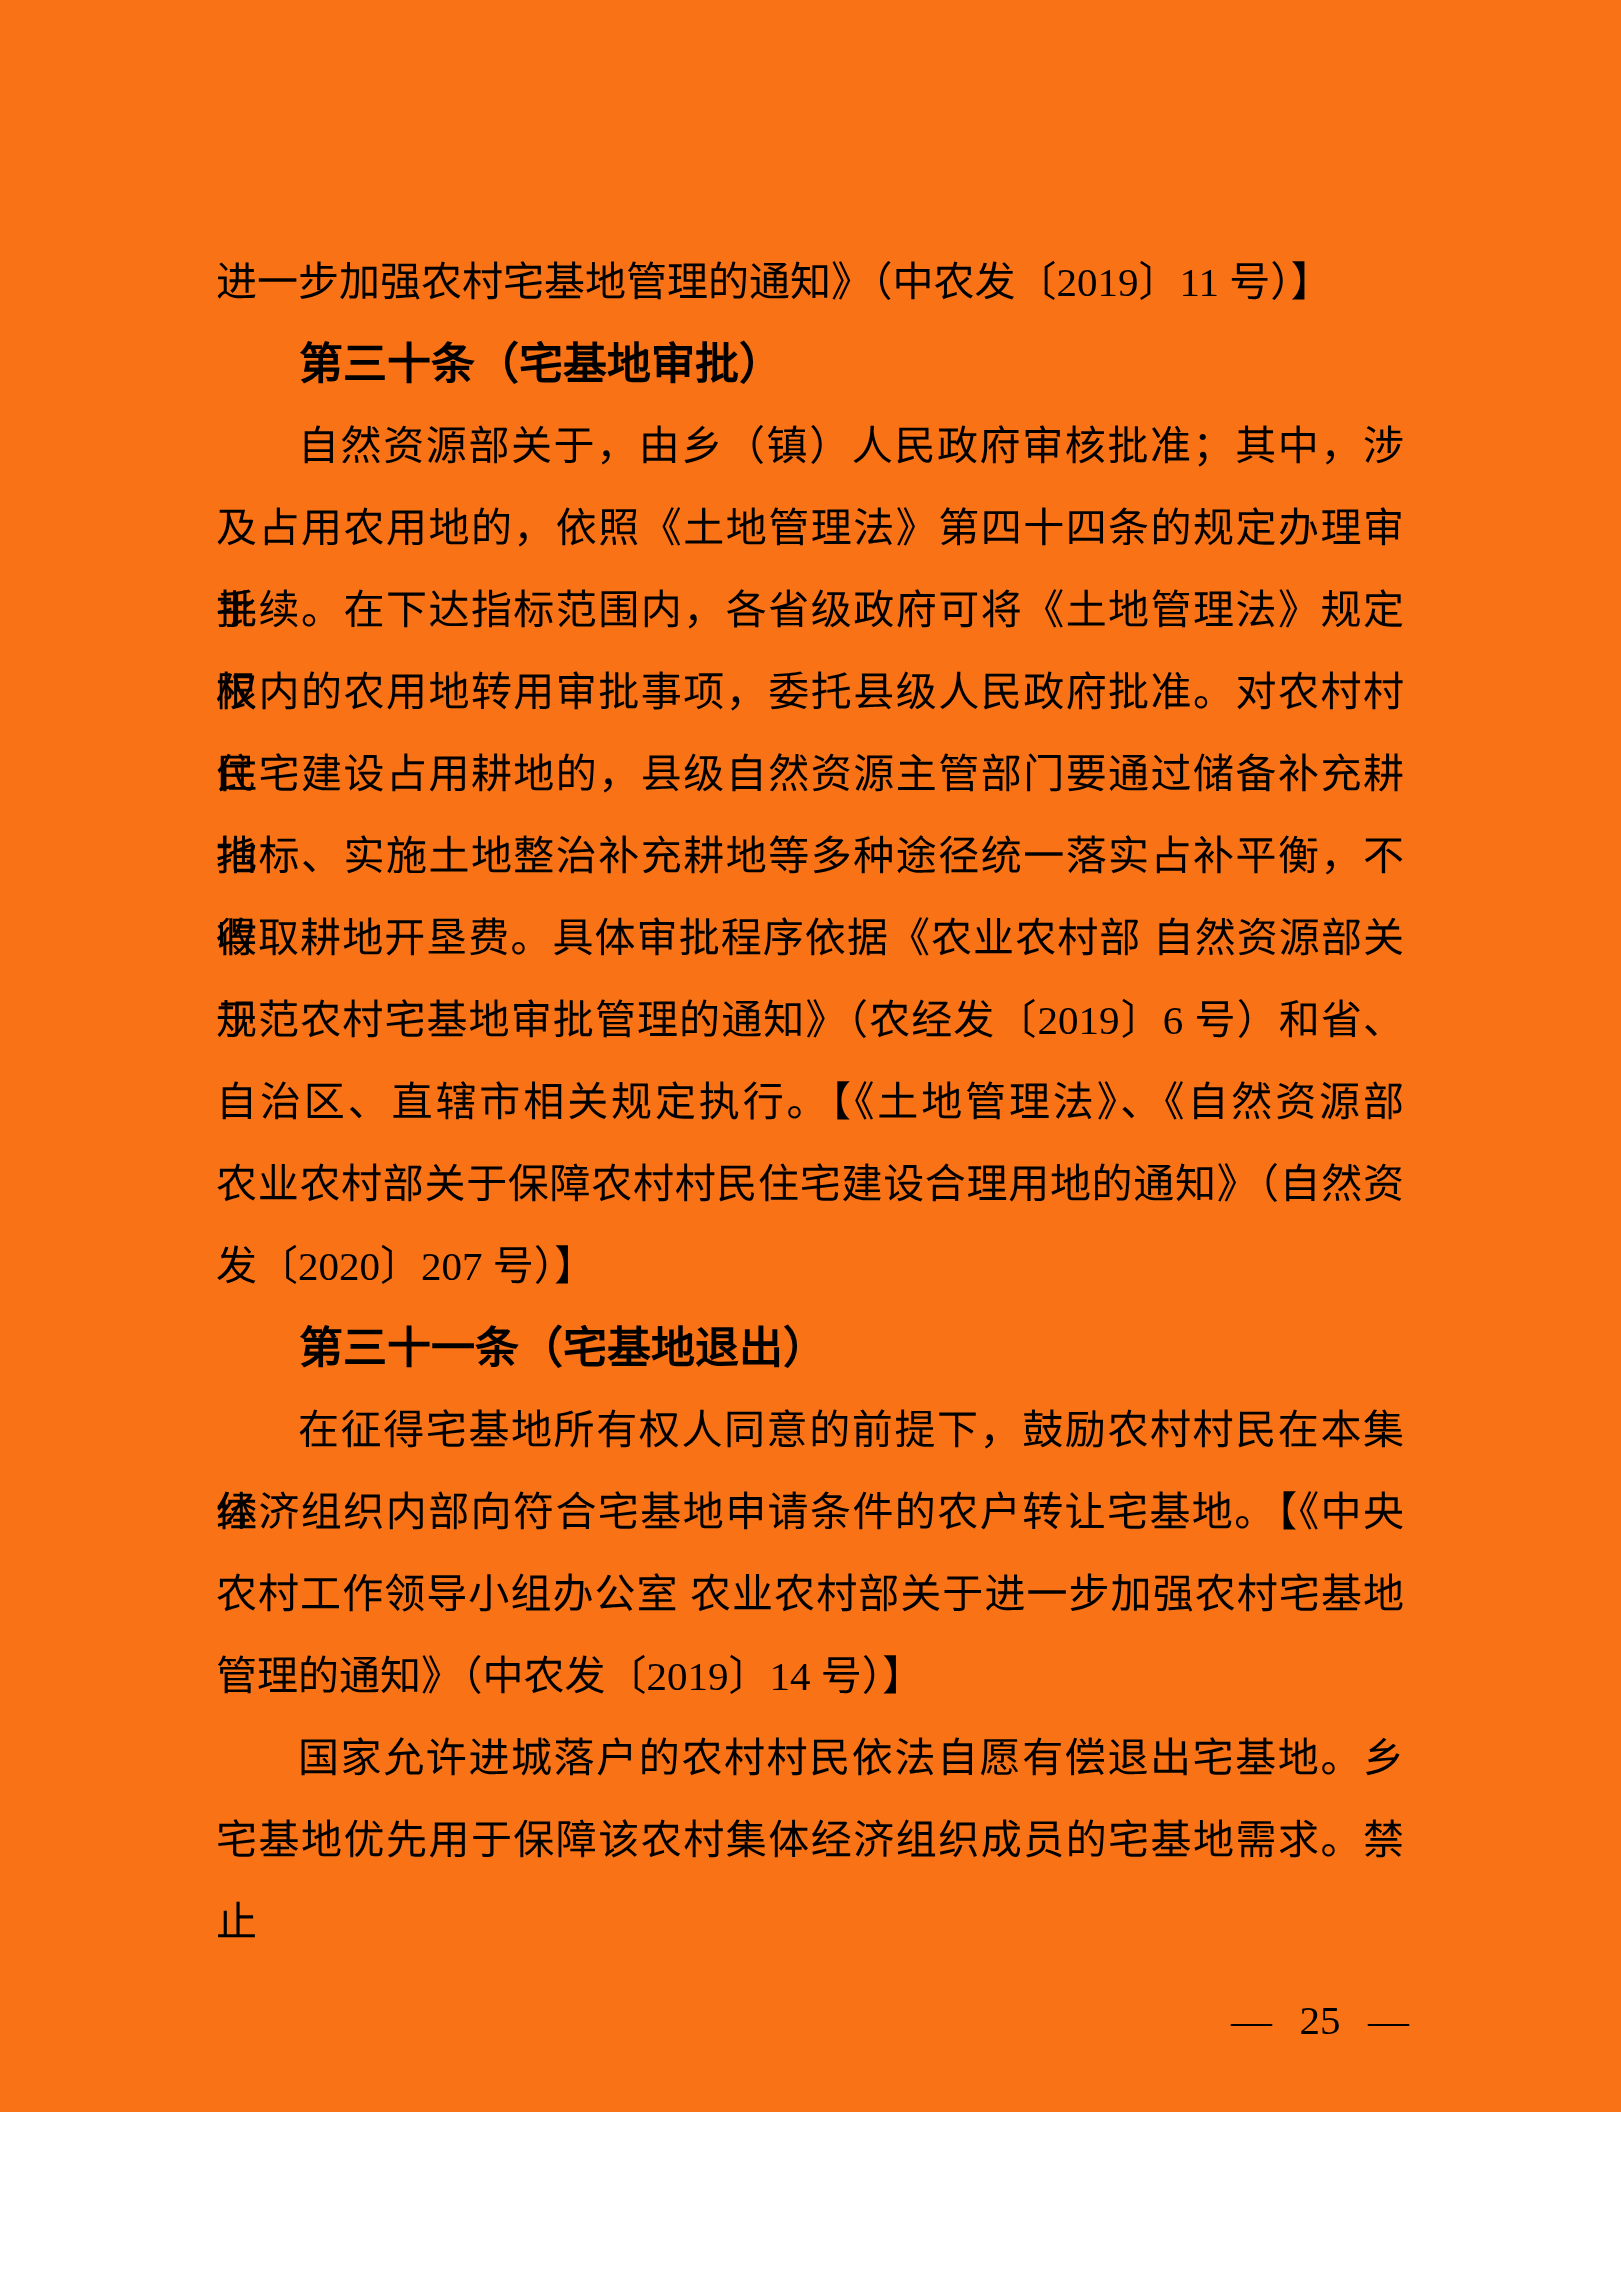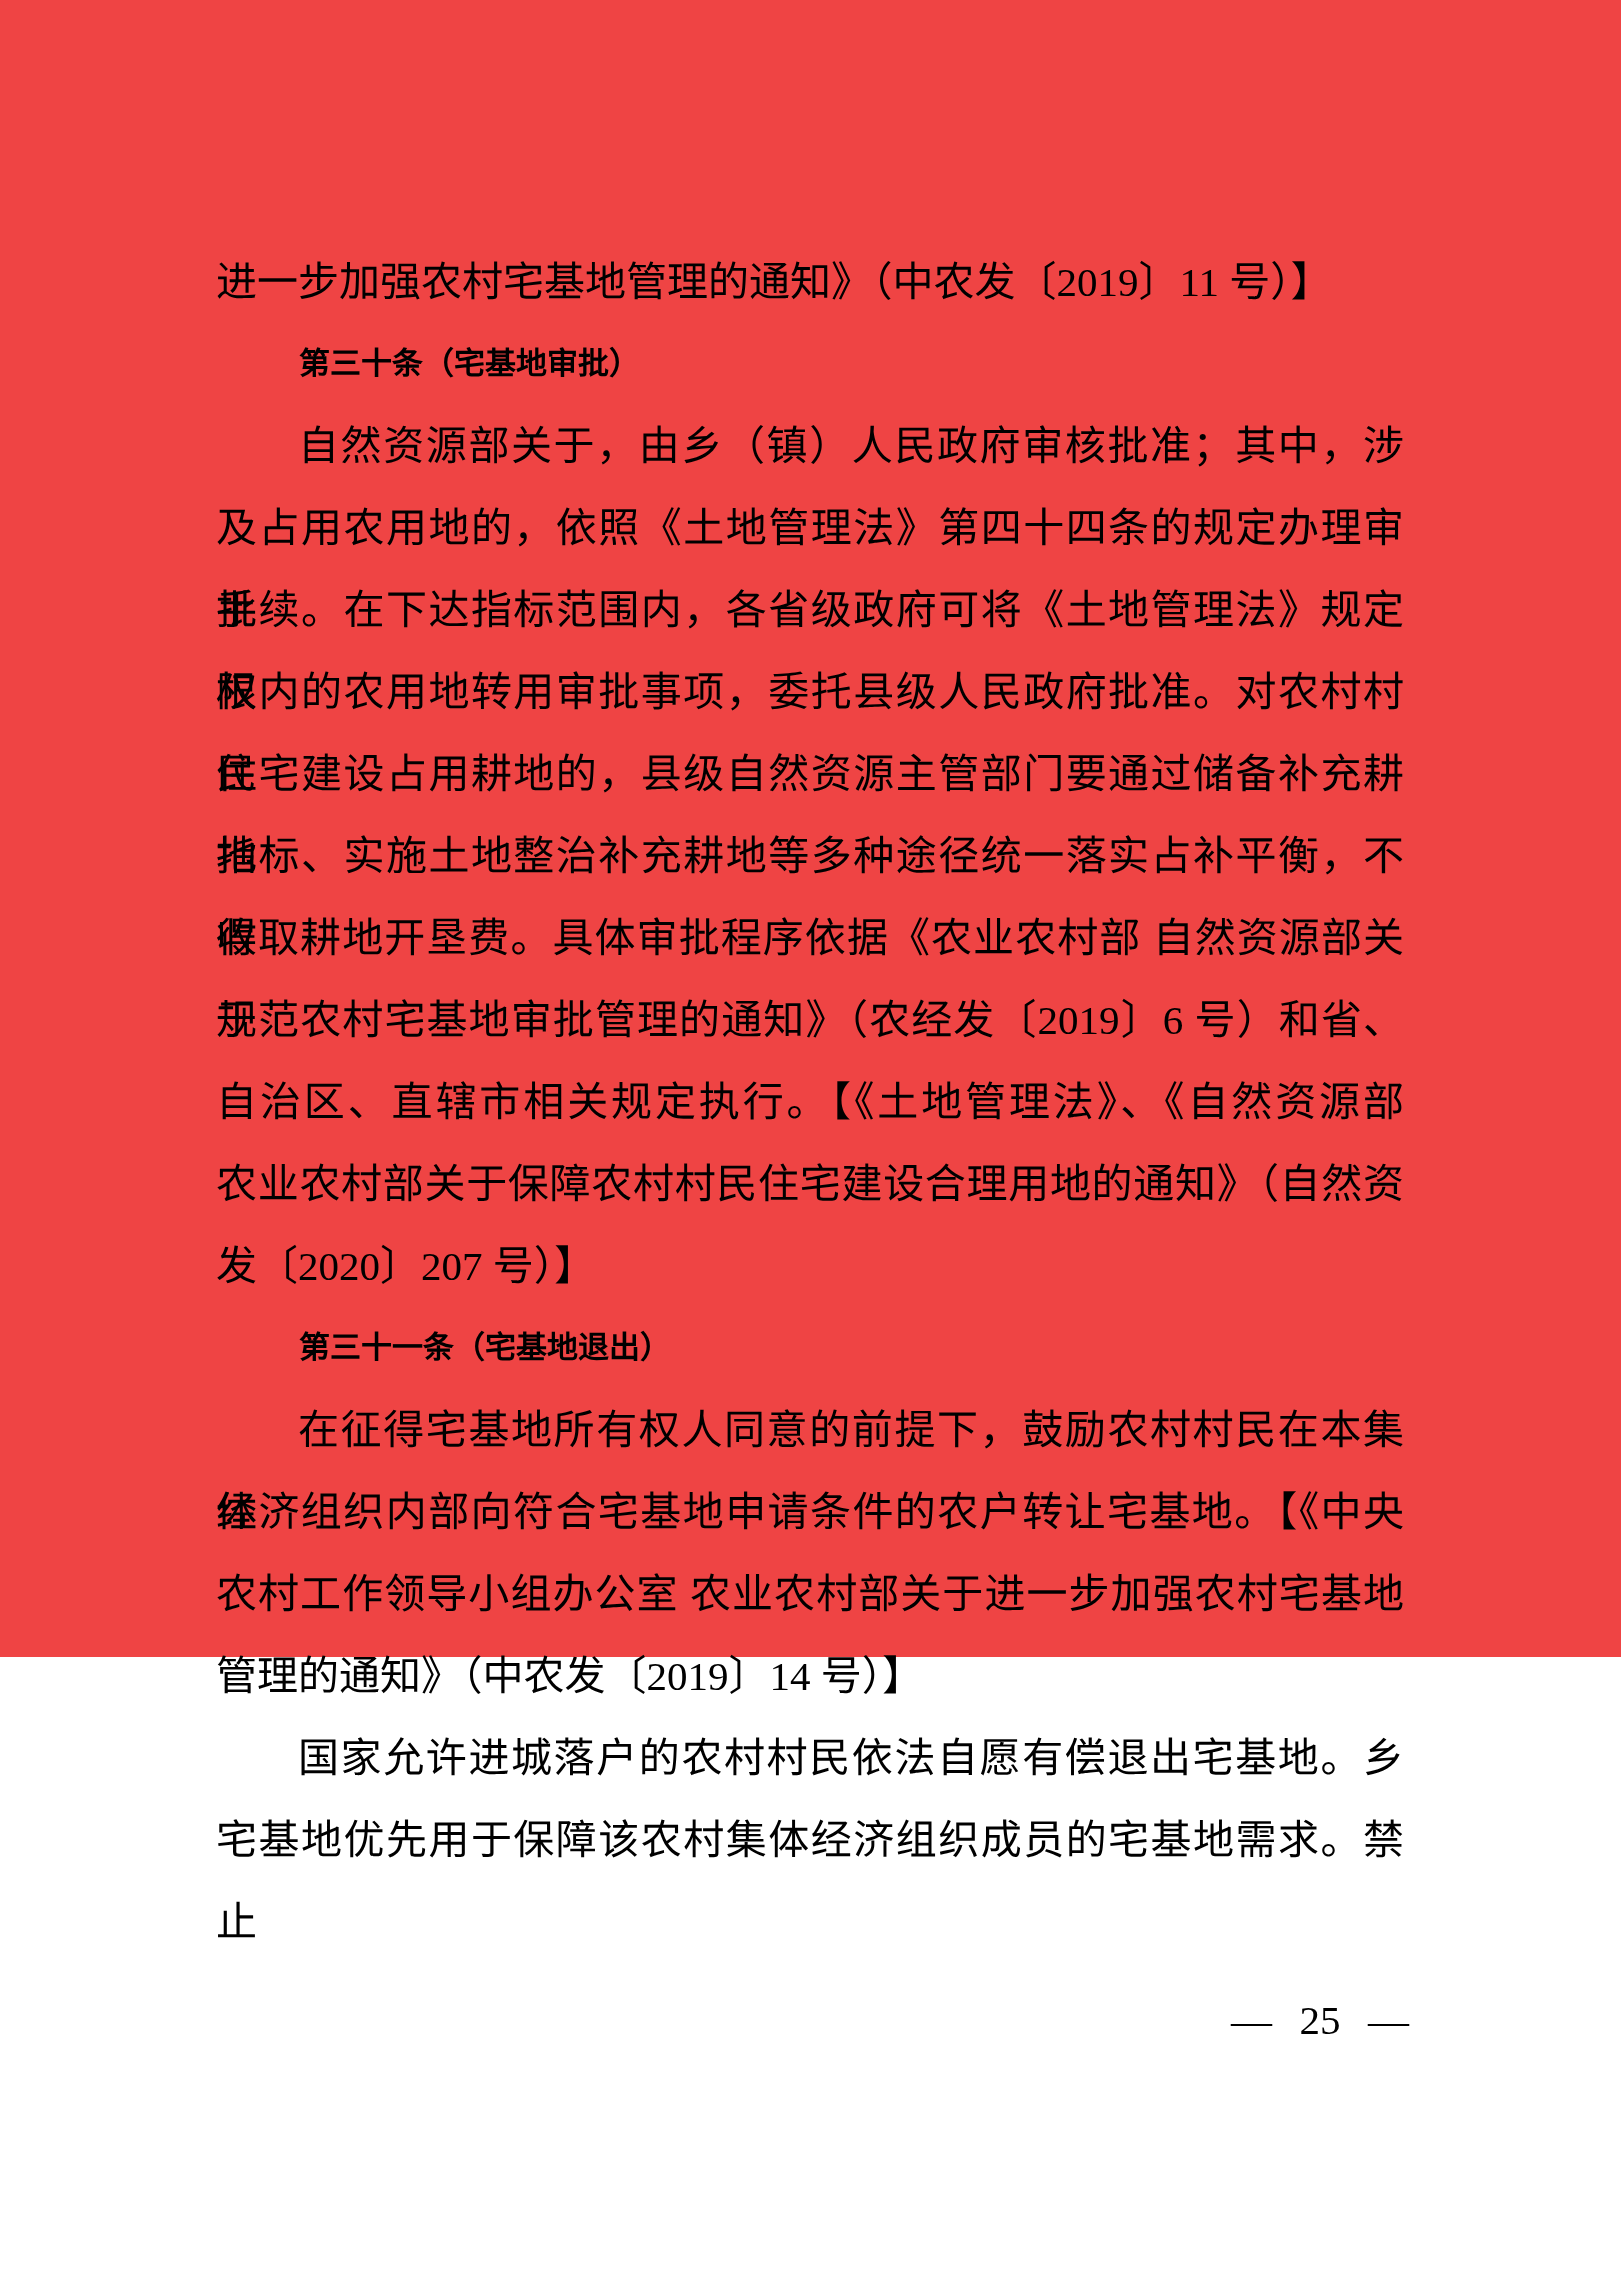--- a/index.html
+++ b/index.html
@@ -8,22 +8,22 @@
     background: #ffffff;
   }
   body {
     width: 1621px;
     height: 2293px;
     overflow: hidden;
   }
   .page {
     position: relative;
     width: 1621px;
-    height: 1657px;
-    background: #ef4444;
+    height: 2112px;
+    background: #f97316;
     color: #000000;
     font-family: "Liberation Serif", "DejaVu Serif", serif;
   }
   .text-block {
     position: absolute;
     left: 216px;
     top: 241px;
     width: 1188px;
   }
   .line {
@@ -38,21 +38,21 @@
     text-align: justify;
     text-align-last: justify;
     text-justify: inter-character;
   }
   .line.indent {
     text-indent: 82px;
   }
   .line.heading {
     font-family: "Liberation Sans", "DejaVu Sans", sans-serif;
     font-weight: 700;
-    font-size: 31px;
+    font-size: 44px;
     text-indent: 83px;
   }
   .footer {
     position: absolute;
     top: 1998px;
     left: 1231px;
     width: 178px;
     display: flex;
     justify-content: space-between;
     align-items: center;

